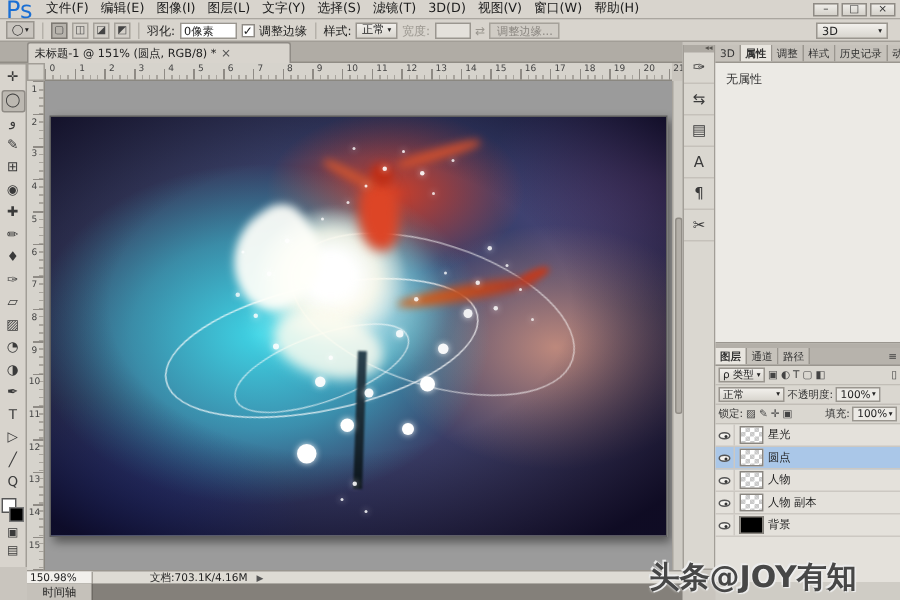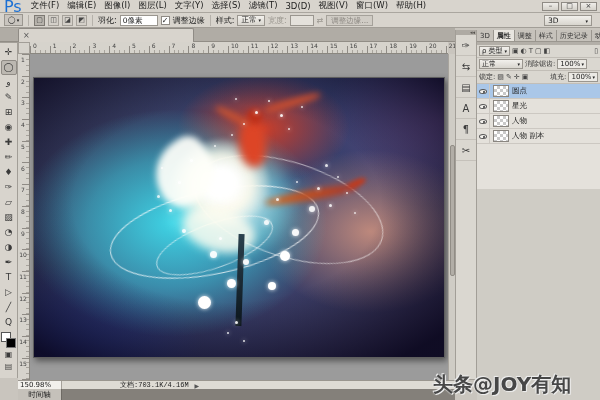--- a/index.html
+++ b/index.html
@@ -121,21 +121,21 @@
 
   #vscroll { left:448px; top:54px; width:7px; height:326px; background:#cfccc5; border-left:1px solid #a8a49d; }
   #vscroll .thumb { position:absolute; left:1px; top:28%; width:5px; height:40%; background:#b2aea7;
                     border:1px solid #918d86; border-radius:2px; }
 
   
   #statusbar { left:18px; top:380px; width:437px; height:9px; background:#dedbd4; border-top:1px solid #9a968f;
                display:flex; align-items:center; font-size:7px; color:#222; }
   #zoom-box { width:44px; height:100%; background:#f2f0ec; border-right:1px solid #a5a19a; padding:0 2px;
               line-height:8px; }
-  #doc-info { padding-left:58px; line-height:8px;font-family:Liberation Mono, monospace; }
+  #doc-info { padding-left:38px; line-height:8px; }
   #status-arrow { margin-left:6px; font-size:6px; color:#555; }
   #timelinebar { left:18px; top:389px; width:437px; height:11px; background:#84807a; }
   #timeline-tab { position:absolute; left:0; top:0; width:44px; height:11px; background:#c5c1ba;
                   border-right:1px solid #6e6a64; font-size:7.5px; line-height:11px; text-align:center; color:#222; }
 
   
   #icon-strip { left:455px; top:30px; width:22px; height:350px; background:#dad7d0;
                 border:1px solid #a29e97; border-top:none; }
   #strip-header { height:5px; background:#aeaaa3; font-size:5px; line-height:5px; color:#55524d; text-align:right;
                   padding-right:1px; }
@@ -241,20 +241,21 @@
   <span class="disabled-label">⇄</span>
   <span id="refine-edge">调整边缘...</span>
   <span id="workspace-select" class="opt-select">
     <span>3D</span>
     <span style="margin-left:auto;font-size:5px">▾</span>
   </span>
 </div>
 
 <div id="tabbar" class="abs">
   <div id="doc-tab">
+    <span class="title">未标题-1 @ 151% (圆点, RGB/8) *</span>
     <span class="close">×</span>
   </div>
 </div>
 
 <div id="toolbar" class="abs">
   <div class="tool-btn">✛</div>
     <div class="tool-btn active">◯</div>
     <div class="tool-btn">و</div>
     <div class="tool-btn">✎</div>
     <div class="tool-btn">⊞</div>
@@ -407,97 +408,114 @@
 <div id="right-panel" class="abs">
 
   <div class="ptabs">
     <span class="ptab">3D</span>
       <span class="ptab active">属性</span>
       <span class="ptab">调整</span>
       <span class="ptab">样式</span>
       <span class="ptab">历史记录</span>
       <span class="ptab">动作</span>
   </div>
+  <div id="props-content">无属性</div>
   <div id="panel-gap"></div>
 
   <div id="layers-panel">
+    <div class="ptabs">
+      <span class="ptab active">图层</span>
+        <span class="ptab">通道</span>
+        <span class="ptab">路径</span>
+      <span class="ptab-menu">≡</span>
+    </div>
     <div class="lrow">
       <span class="mini-select">
         <span>ρ</span>
         <span>类型</span>
         <span style="font-size:5px">▾</span>
       </span>
       <span class="licon">▣</span>
         <span class="licon">◐</span>
         <span class="licon">T</span>
         <span class="licon">▢</span>
         <span class="licon">◧</span>
       <span class="licon" style="margin-left:auto">▯</span>
     </div>
     <div class="lrow">
       <span class="mini-select" style="width:44px">
         <span>正常</span>
         <span style="margin-left:auto;font-size:5px">▾</span>
       </span>
-      <span class="lbl">消除锯齿:</span>
+      <span class="lbl">不透明度:</span>
       <span class="mini-box">
         <span>100%</span>
         <span style="font-size:5px">▾</span>
       </span>
     </div>
     <div class="lrow">
       <span class="lbl">锁定:</span>
       <span class="licon">▨</span>
         <span class="licon">✎</span>
         <span class="licon">✛</span>
         <span class="licon">▣</span>
       <span class="lbl" style="margin-left:auto">填充:</span>
       <span class="mini-box">
         <span>100%</span>
         <span style="font-size:5px">▾</span>
       </span>
     </div>
     <div id="layers-list">
-      <div class="layer-row selected" data-thumb="checker">
+      <div class="layer-row" data-thumb="checker">
+          <span class="eye-cell">
+            <span class="eye"></span>
+          </span>
+
+          <span class="thumb"></span>
+
+          <span class="lname">星光</span>
+
+        </div>
+        <div class="layer-row selected" data-thumb="checker">
           <span class="eye-cell">
             <span class="eye"></span>
           </span>
 
           <span class="thumb"></span>
 
           <span class="lname">圆点</span>
 
         </div>
         <div class="layer-row" data-thumb="checker">
           <span class="eye-cell">
             <span class="eye"></span>
           </span>
 
           <span class="thumb"></span>
 
-          <span class="lname">星光</span>
+          <span class="lname">人物</span>
 
         </div>
         <div class="layer-row" data-thumb="checker">
           <span class="eye-cell">
             <span class="eye"></span>
           </span>
 
           <span class="thumb"></span>
 
-          <span class="lname">人物</span>
+          <span class="lname">人物 副本</span>
 
         </div>
-        <div class="layer-row" data-thumb="checker">
+        <div class="layer-row" data-thumb="black">
           <span class="eye-cell">
             <span class="eye"></span>
           </span>
 
           <span class="thumb"></span>
 
-          <span class="lname">人物 副本</span>
+          <span class="lname">背景</span>
 
         </div>
     </div>
   </div>
 </div>
 
 <div id="watermark" class="abs">头条@JOY有知</div>
 
 </body></html>

